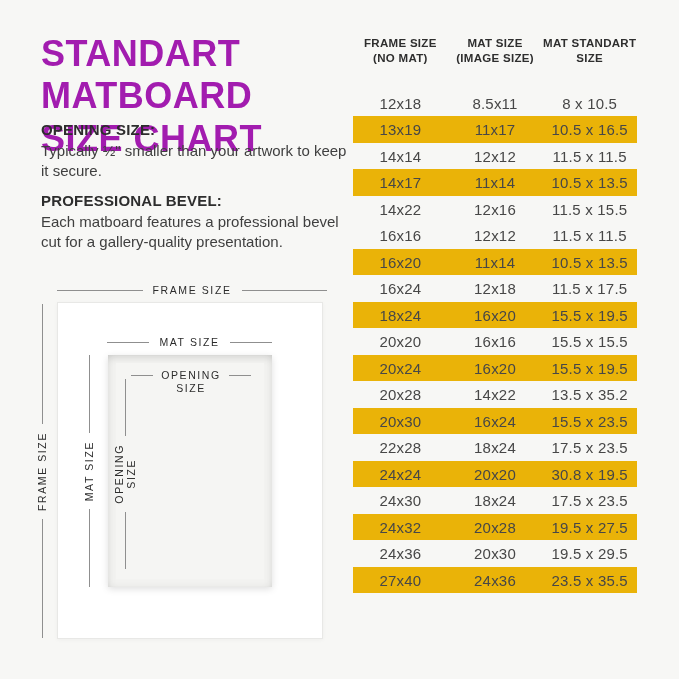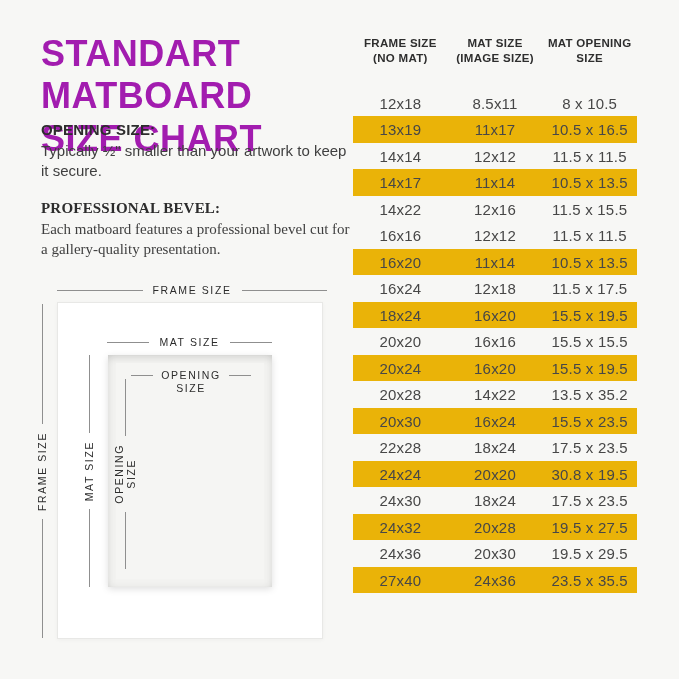--- a/index.html
+++ b/index.html
@@ -6,21 +6,21 @@
   html,body { width:679px; height:679px; }
   body { font-family:"Liberation Sans", sans-serif; background:#f7f7f5; }
   .canvas { position:relative; width:679px; height:679px; background:#f7f7f5; overflow:hidden; }
 
   
   .title { position:absolute; left:41px; top:33px; width:290px;
            font-size:36px; font-weight:600; letter-spacing:.5px; line-height:1.18;
            color:#a21caf; text-transform:uppercase; }
   .section { position:absolute; left:41px; width:312px; }
   .section-opening { top:121px; }
-  .section-bevel  { top:200px;font-family:Liberation Serif, serif; }
+  .section-bevel  { top:192px; }
   .section h3 { font-size:15px; font-weight:700; color:#2d2d2d; letter-spacing:.2px; margin-bottom:3px; }
   .section p  { font-size:15px; color:#3f3f3f; line-height:1.32; }
 
   
   .hlabel { position:absolute; display:flex; align-items:center; }
   .hlabel .hline { flex:1; height:1px; background:#8f8f8f; }
   .hlabel .htext { font-size:10.5px; letter-spacing:1.6px; color:#2c2c2c; margin:0 10px; white-space:nowrap; }
   .hlabel-frame   { left:57px;  top:284px; width:270px; }
   .hlabel-mat     { left:107px; top:336px; width:165px; }
   .hlabel-opening { left:131px; top:369px; width:120px; align-items:flex-start; }
@@ -128,21 +128,21 @@
     <div class="thead">
         <div class="hcell">
           <div>FRAME SIZE</div>
           <div>(NO MAT)</div>
         </div>
         <div class="hcell">
           <div>MAT SIZE</div>
           <div>(IMAGE SIZE)</div>
         </div>
         <div class="hcell">
-          <div>MAT OPENING</div>
+          <div>MAT STANDART</div>
           <div>SIZE</div>
         </div>
       </div>
     <div class="tbody">
         <div class="trow">
           <div class="tcell">12x18</div>
           <div class="tcell">8.5x11</div>
           <div class="tcell">8 x 10.5</div>
         </div>
         <div class="trow striped">

